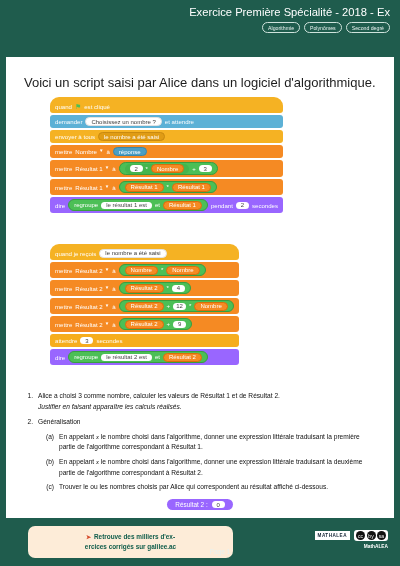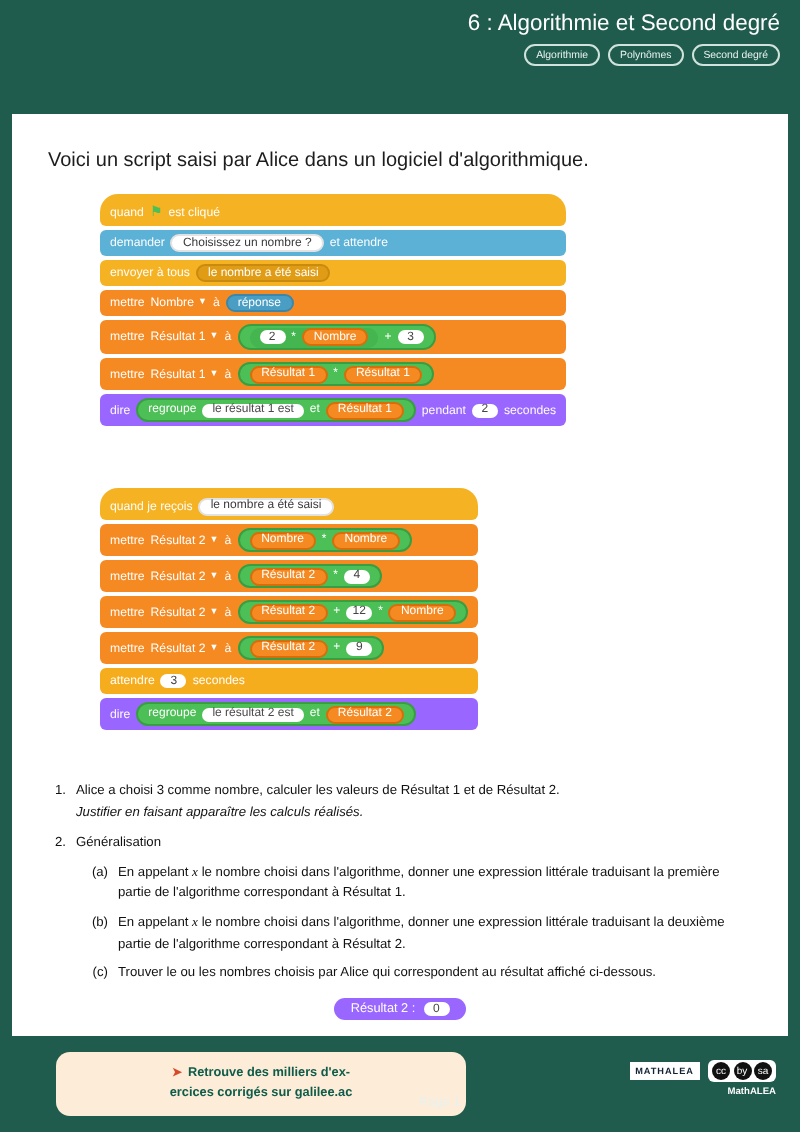--- a/index.html
+++ b/index.html
@@ -48,21 +48,21 @@
     white-space:nowrap;
   }
 
   
   .sheet{
     position:absolute;left:6px;top:57px;width:388px;height:461px;
     background:#ffffff;box-sizing:border-box;
   }
   .intro{
     position:absolute;left:18px;top:18px;
-    font-size:10px;color:#1d1d1d;
+    font-size:13px;color:#1d1d1d;
   }
 
   
   .script{position:absolute;}
   .blk{
     display:flex;align-items:center;gap:3px;
     font-size:6.1px;color:#ffffff;
     padding:2px 5px;border-radius:3px;
     white-space:nowrap;box-sizing:border-box;
     min-height:13px;
@@ -155,21 +155,21 @@
   }
   .brand-cap{color:#fff;font-size:4.8px;font-weight:700;margin-top:3px;}
 </style>
 </head>
 <body>
 
 <div class="page">
 
   <div class="header">
     <div class="header-right">
-      <div class="title">6 : Algorithmie et Second degré</div>
+      <div class="title">Exercice Première Spécialité - 2018 - Ex</div>
       <div class="tags">
         <span class="tag">Algorithmie</span>
         <span class="tag">Polynômes</span>
         <span class="tag">Second degré</span>
       </div>
     </div>
   </div>
 
   <div class="sheet">
     <div class="intro">Voici un script saisi par Alice dans un logiciel d'algorithmique.</div>

